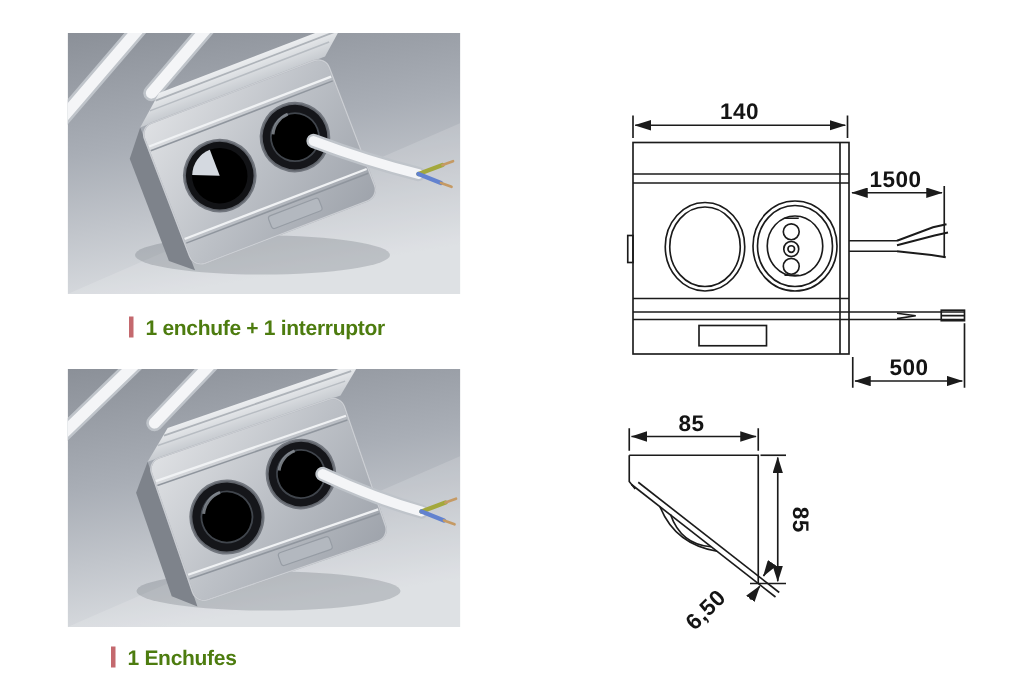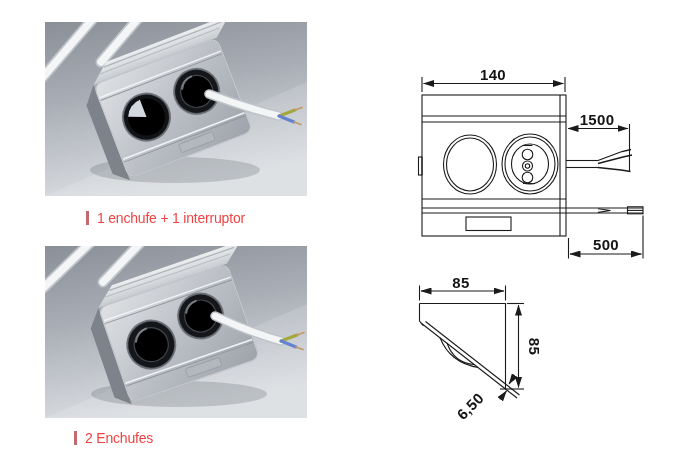--- a/index.html
+++ b/index.html
@@ -2,21 +2,21 @@
 <html><head>
 <meta charset="utf-8">
 <style>
   html,body{margin:0;padding:0;background:#ffffff;}
   .canvas{position:relative;width:690px;height:459px;background:#ffffff;overflow:hidden;
           font-family:"Liberation Sans",sans-serif;}
   .photo{position:absolute;left:45px;width:262px;overflow:hidden;}
   .photo svg{display:block;}
   .caption{position:absolute;display:flex;align-items:center;height:16px;}
   .cap-bar{display:inline-block;width:3px;height:14px;background:#c4696e;margin-right:8px;}
-  .cap-text{font-weight:normal;font-size:14px;letter-spacing:-0.2px;color:#ef4444;white-space:nowrap;}
+  .cap-text{font-weight:bold;font-size:14px;letter-spacing:-0.2px;color:#4d7c0f;white-space:nowrap;}
   svg.draw{position:absolute;}
   .draw line,.draw path,.draw rect,.draw ellipse,.draw circle{stroke:#1b1b1b;stroke-width:1.1;fill:none;}
   .draw .wire{stroke-width:1.3;}
   .draw text{font-family:"Liberation Sans",sans-serif;font-weight:bold;font-size:15px;
              fill:#141414;stroke:none;letter-spacing:0.3px;}
   .draw marker path{fill:#1b1b1b;stroke:none;}
 </style>
 </head>
 <body>
 
@@ -148,21 +148,21 @@
         <path d="M236,95 L252,89" stroke="#a3a83c" stroke-width="3"></path>
         <path d="M252,89 L259,86.5" stroke="#c59a64" stroke-width="1.8"></path>
         <path d="M236,95 L251,101" stroke="#6282cf" stroke-width="3"></path>
         <path d="M251,101 L258,103.5" stroke="#c59a64" stroke-width="1.8"></path>
       </g>
     </svg>
   </div>
 
   <div class="caption" style="left:74px;top:430px">
     <span class="cap-bar"></span>
-    <span class="cap-text">2 Enchufes</span>
+    <span class="cap-text">1 Enchufes</span>
   </div>
 
   <svg class="draw" style="left:400px;top:60px" width="258" height="205" viewBox="400 60 258 205">
     <defs>
       <marker id="arrF" markerUnits="userSpaceOnUse" markerWidth="11" markerHeight="7" refX="10.5" refY="3.5" orient="auto-start-reverse">
         <path d="M0,0 L11,3.5 L0,7 Z"></path>
       </marker>
     </defs>
 
     <g>

